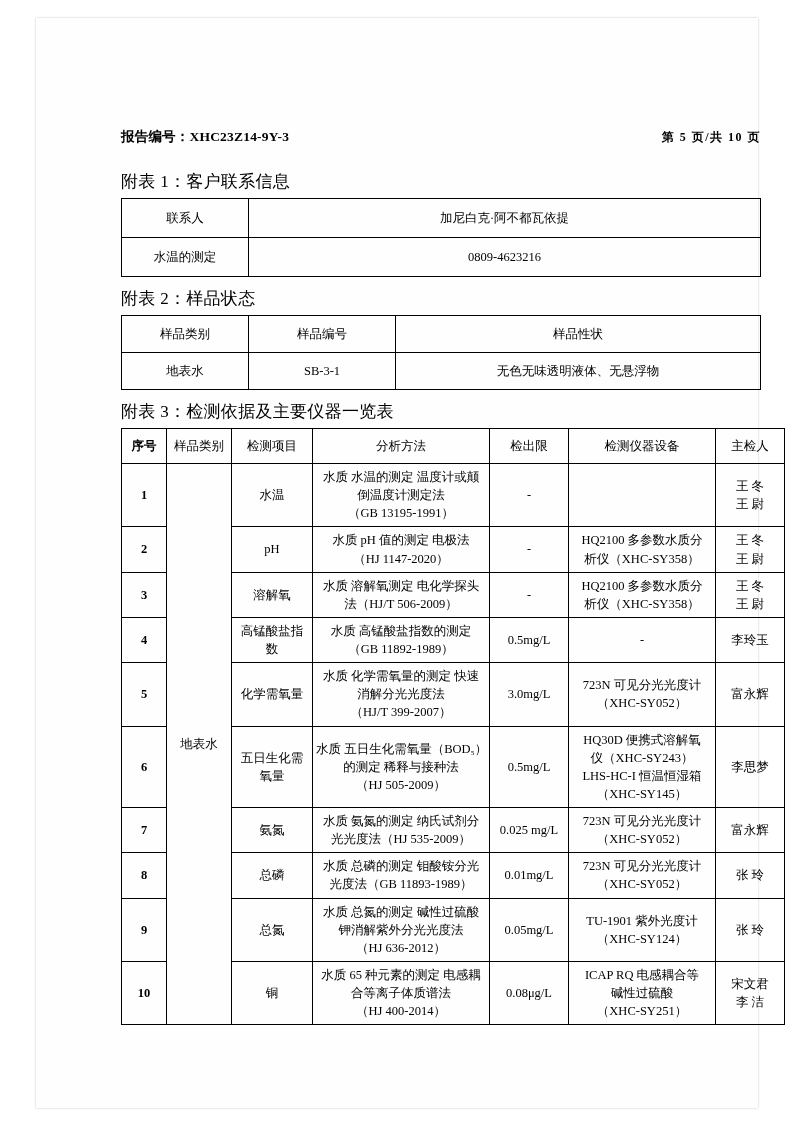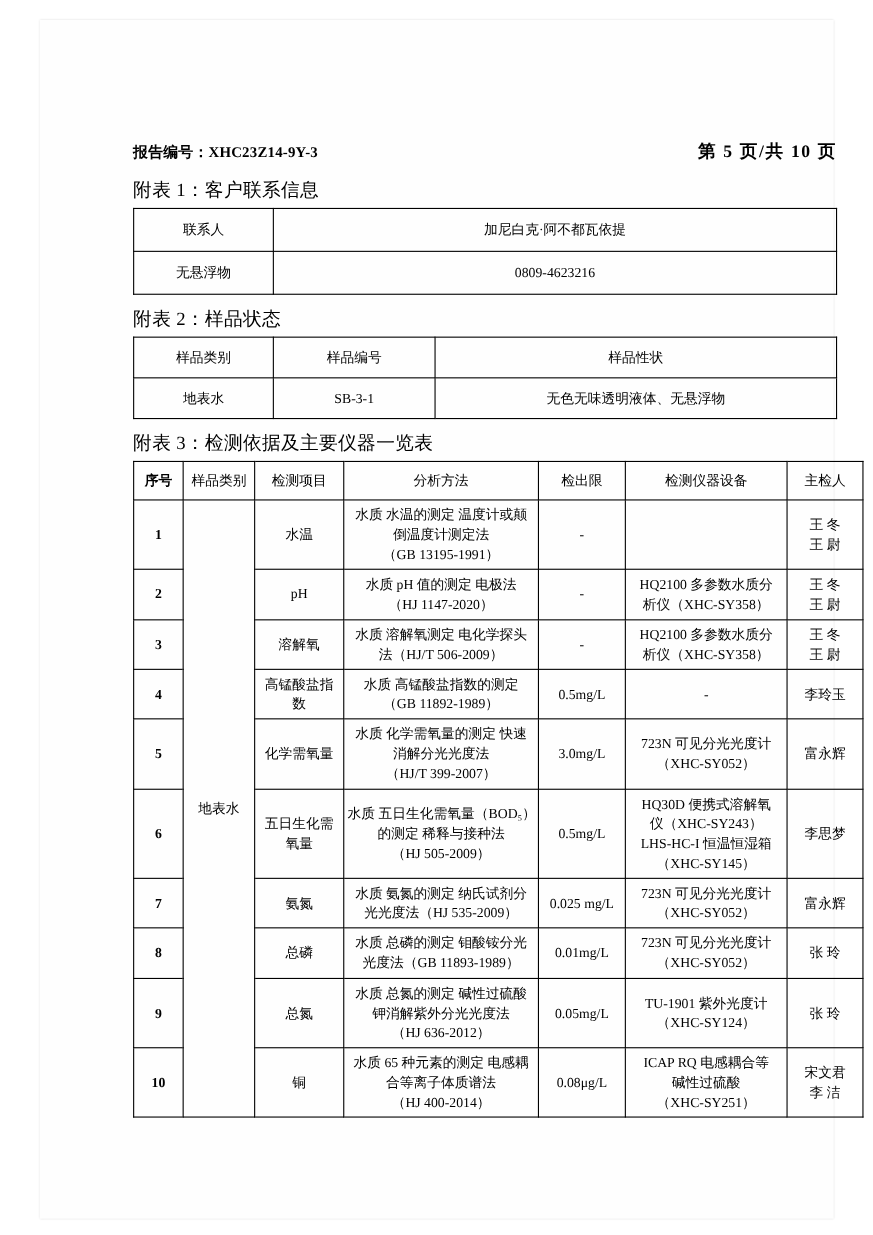--- a/index.html
+++ b/index.html
@@ -33,25 +33,25 @@
     left: 85px;
     top: 110px;
     width: 640px;
   }
   .doc-header {
     display: flex;
     justify-content: space-between;
     align-items: baseline;
     font-size: 13.5px;
     font-weight: bold;
-    margin-bottom: 12px;
+    margin-bottom: 24px;
     text-align: right;
   }
   .doc-header .left { letter-spacing: 0.2px; }
-  .doc-header .right { letter-spacing: 1.5px; font-size: 16px; }
+  .doc-header .right { letter-spacing: 1.5px; font-size: 12px; }
   .section-title {
     font-size: 17px;
     margin: 0 0 5px 0;
     letter-spacing: 0.3px;
   }
   table.tbl {
     border-collapse: collapse;
     width: 100%;
     margin-bottom: 10px;
     table-layout: fixed;
@@ -99,21 +99,21 @@
       </div>
 
       <div class="section-title">附表 1：客户联系信息</div>
       <table class="tbl t1">
         <tbody>
           <tr>
             <td class="lbl">联系人</td>
             <td>加尼白克·阿不都瓦依提</td>
           </tr>
           <tr>
-            <td class="lbl">无悬浮物</td>
+            <td class="lbl">水温的测定</td>
             <td>0809-4623216</td>
           </tr>
         </tbody>
       </table>
 
       <div class="section-title">附表 2：样品状态</div>
       <table class="tbl t2">
         <tbody>
           <tr>
             <td class="c1">样品类别</td>

